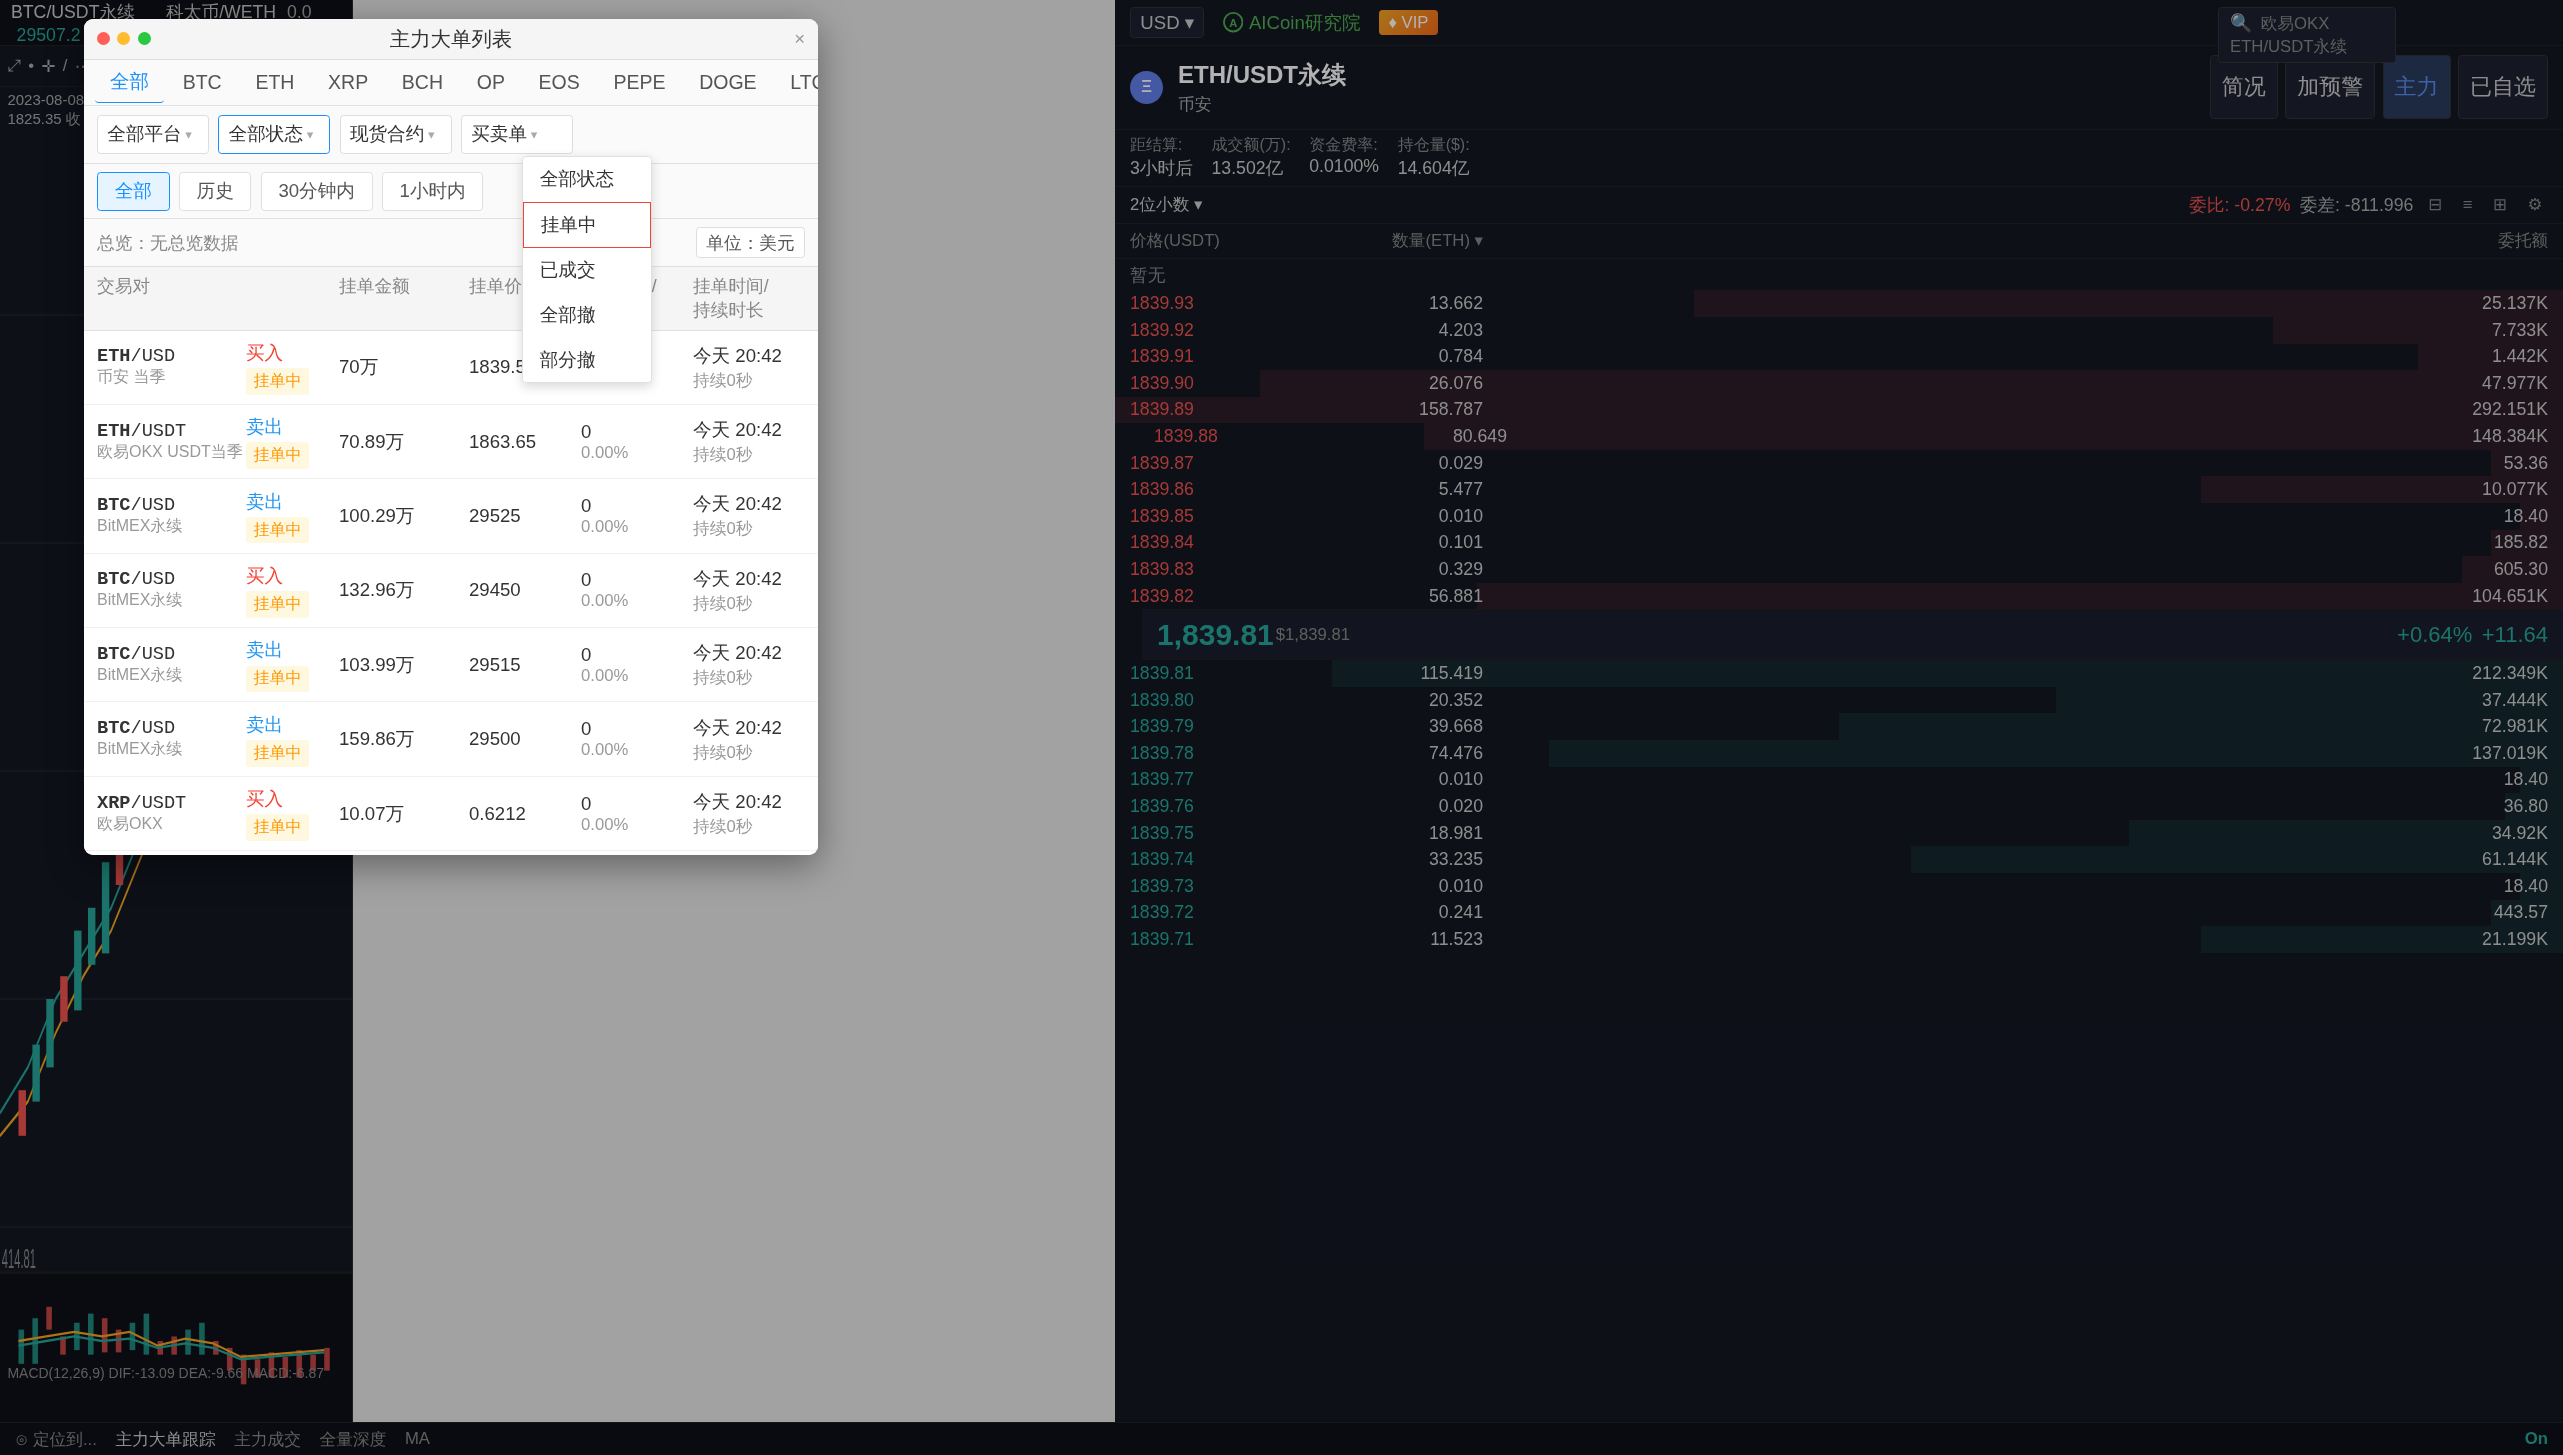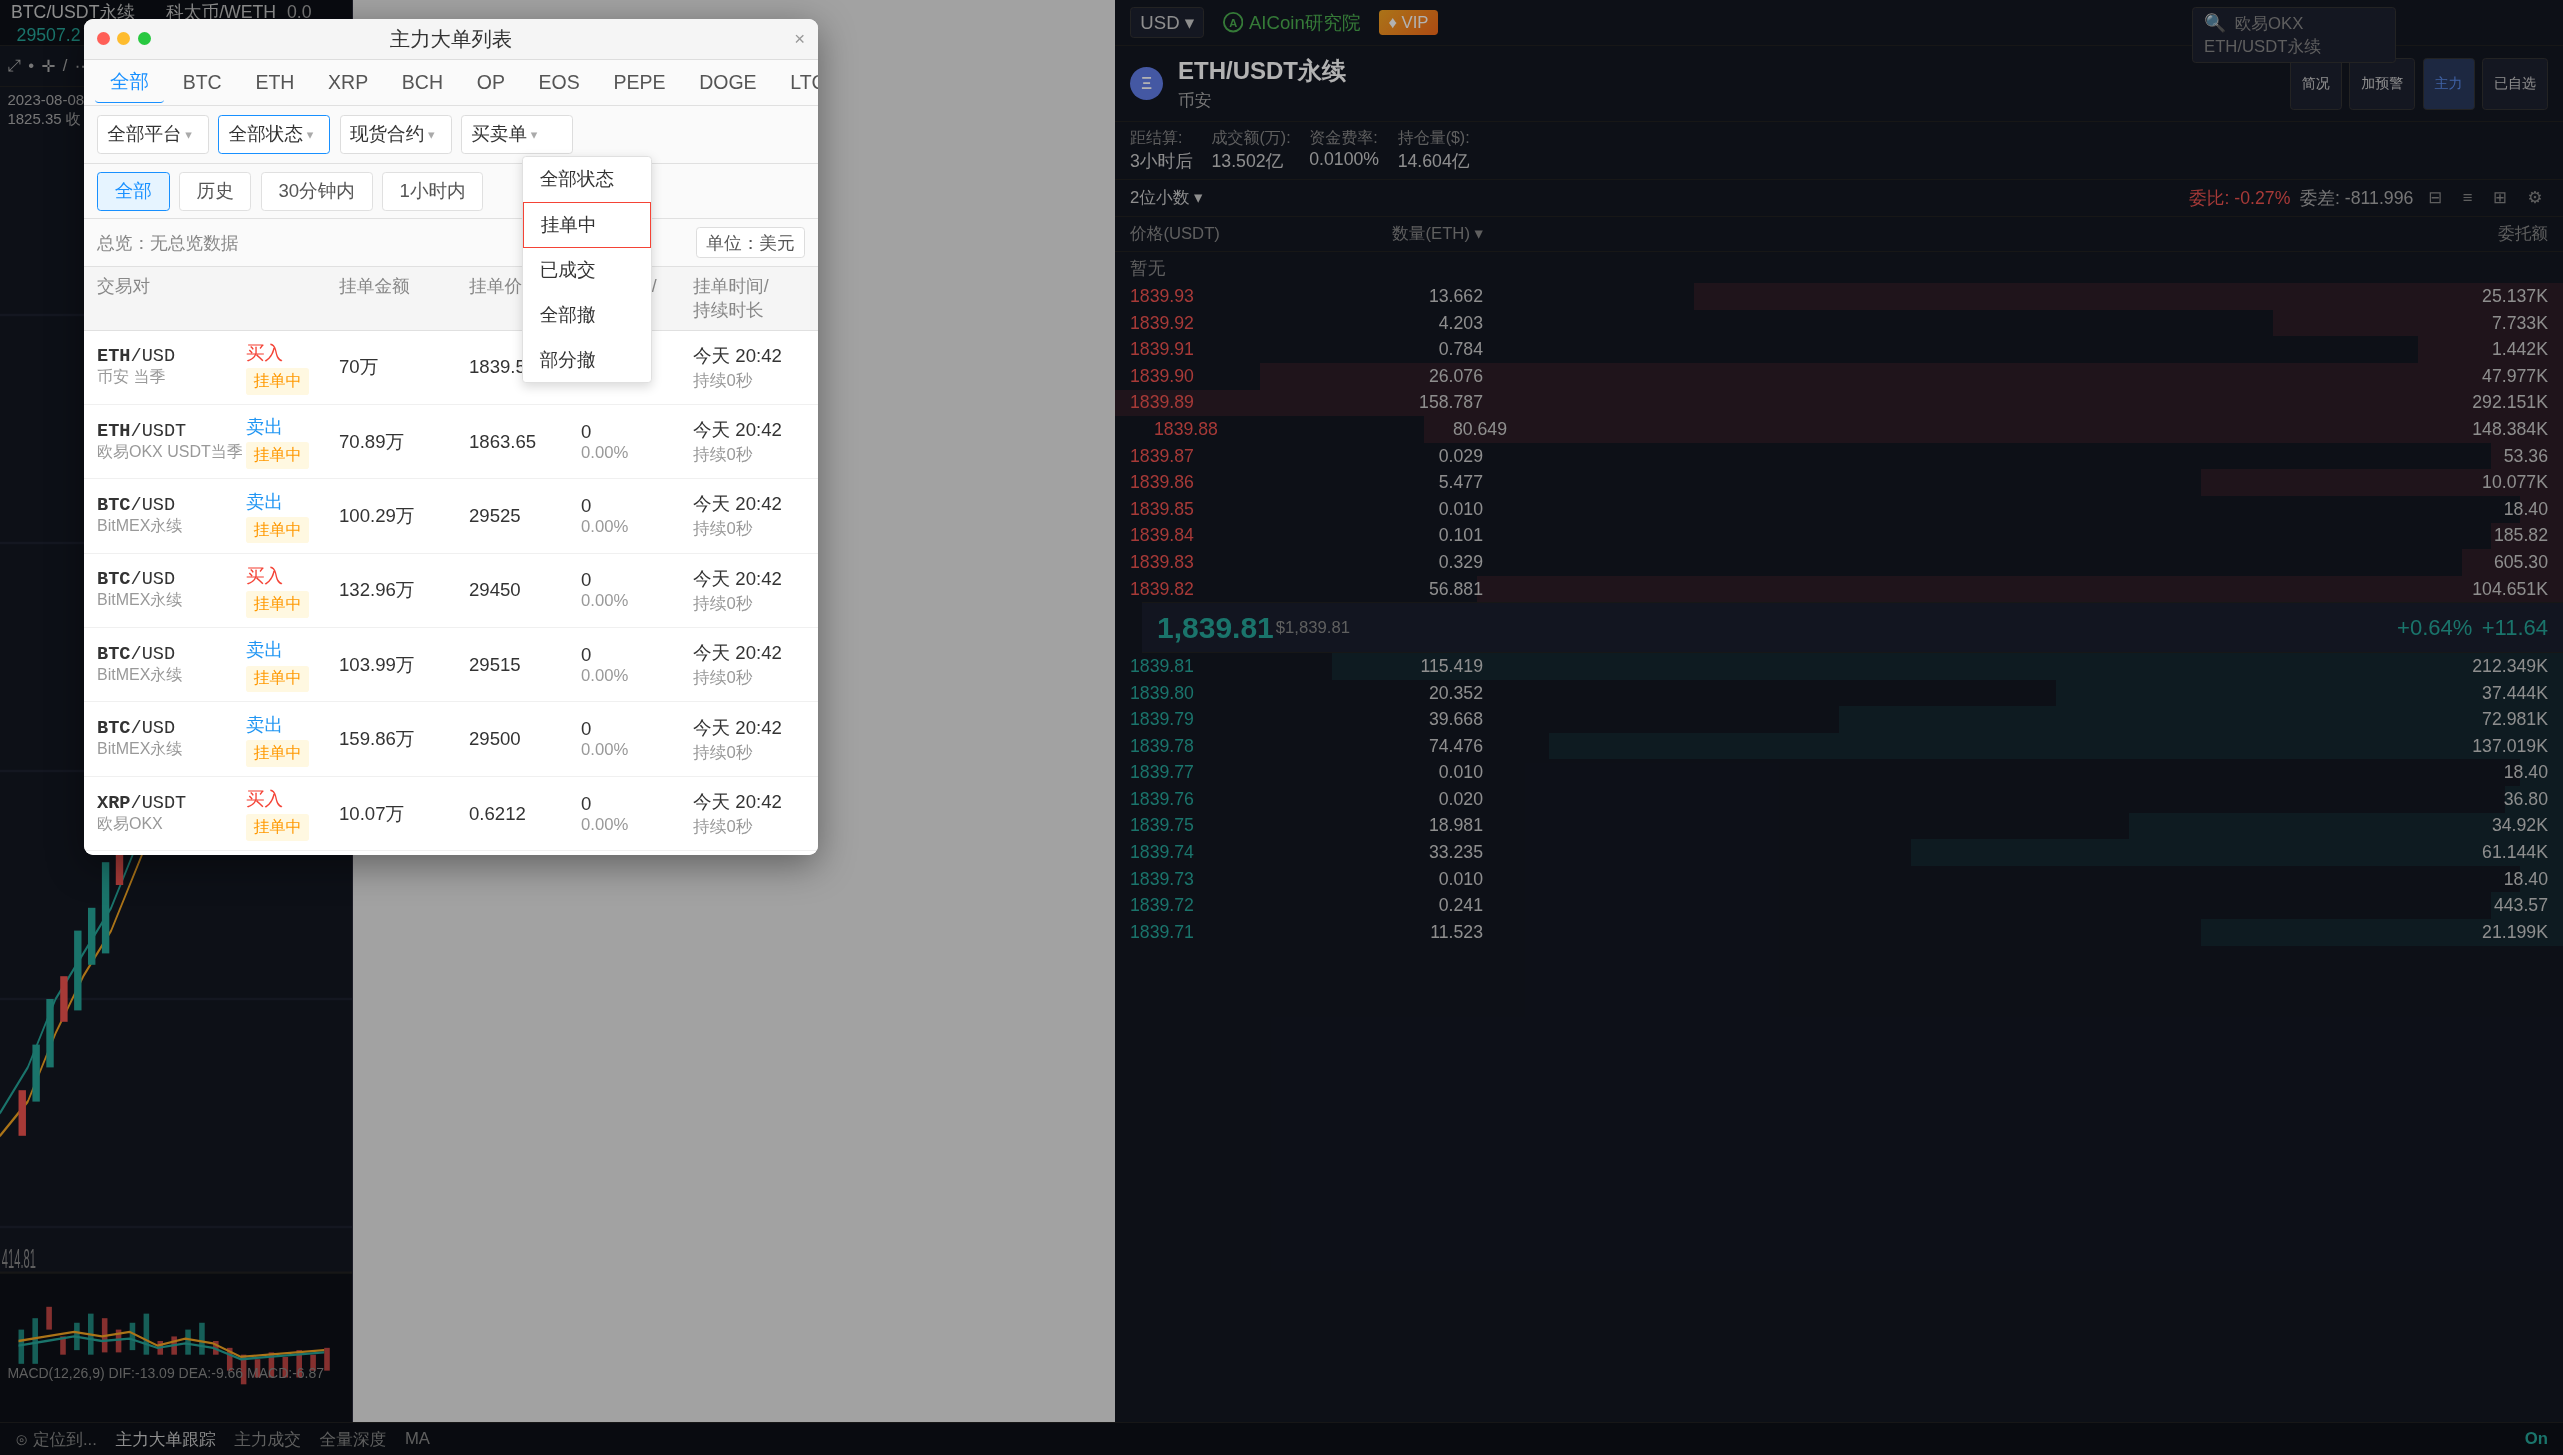--- a/index.html
+++ b/index.html
@@ -381,21 +381,21 @@
     }
     .coin-actions {
       display: flex;
       gap: 7.4px;
       margin-left: auto;
     }
     .action-btn {
       background: #1e2130;
       border: 0.9px solid #333;
       color: #ccc;
-      font-size: 14px;
+      font-size: 22px;
       padding: 16px 11px;
       border-radius: 3.7px;
       cursor: pointer;
     }
     .action-btn.active { background: #2a3a5e; color: #5b8dee; }
 
     
     .metrics-row {
       display: flex;
       padding: 5.6px 15px;
@@ -528,21 +528,21 @@
     .right-search {
       position: absolute;
       top: 7.4px;
       right: 167px;
       background: #1e2130;
       border: 0.9px solid #333;
       border-radius: 3.7px;
       padding: 3.7px 11px;
       color: #888;
       font-size: 17.7px;
-      width: 204px;
+      width: 178px;
     }
   </style>
 </head>
 <body>
 
 <div class="left-panel">
   <div class="top-ticker">
     <div class="ticker-item">
       <span style="color:#ccc;font-size:17.7px;">BTC/USDT永续</span>
       <span style="color:#26a69a;margin-left:5.6px;font-size:17.7px;">29507.2</span>

